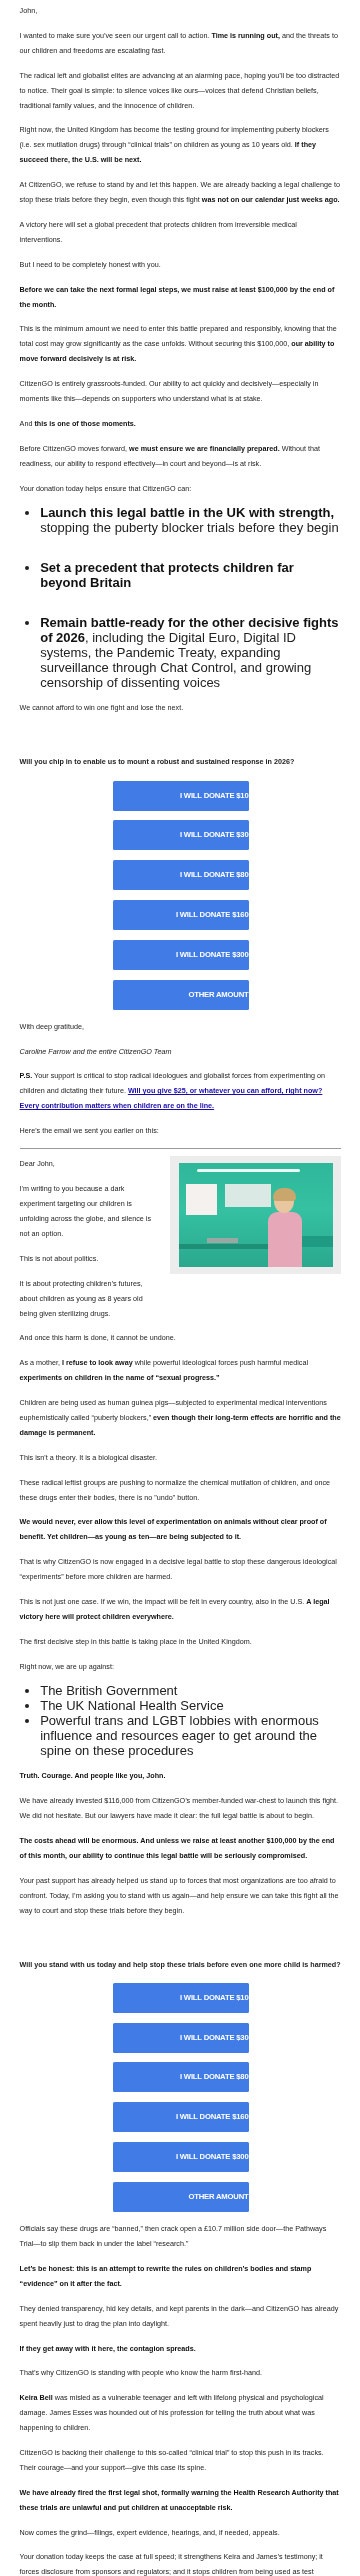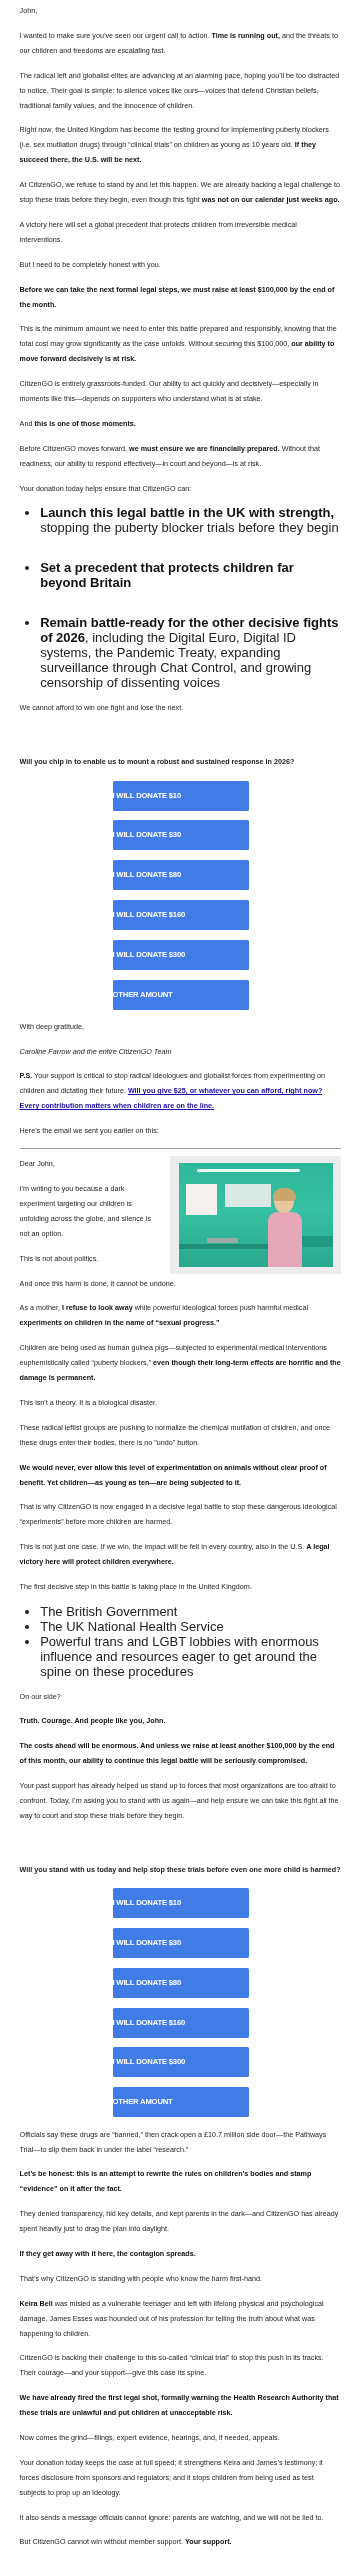--- a/index.html
+++ b/index.html
@@ -7,21 +7,21 @@
   .wrap { padding: 3.1px 19.6px 5.2px 19.6px; }
   p { font-size: 7.2px; line-height: 15px; margin: 0 0 9.8px 0; }
   b { color: #111; }
   ul { margin: 0 0 9.8px 0; padding-left: 20.6px; }
   ul li { font-size: 13px; line-height: 15px; }
   ul.spaced li { margin-bottom: 25px; }
   ul.spaced li:last-child { margin-bottom: 0; }
   .q { font-weight: bold; margin-bottom: 11.3px; margin-top: 39px; }
   .btns { display: flex; flex-direction: column; align-items: center; gap: 9.8px; margin: 0 0 9.3px 0; }
   .btn { display: block; width: 136px; height: 30px; line-height: 30px; background: #417ce6;
-         color: #ffffff; text-align: left; font-weight: bold; font-size: 7.7px; border-radius: 1.5px;
+         color: #ffffff; text-align: right; font-weight: bold; font-size: 7.7px; border-radius: 1.5px;
          text-decoration: none; letter-spacing: -0.2px; cursor: pointer; }
   a.lnk { color: #1a0dab; font-weight: bold; text-decoration: underline; }
   .sig { font-style: italic; }
   hr.sep { border: 0; border-top: 0.5px solid #9a9a9a; margin: 0 0 7.2px 0; }
   .split { display: flex; gap: 13px; }
   .split .left { flex: 1; }
   .imgframe { width: 171px; height: 118px; background: #ececec; padding: 7.2px 8.2px; box-sizing: border-box; flex-shrink: 0; }
   .photo { width: 100%; height: 104px; position: relative; overflow: hidden;
            background: linear-gradient(180deg, #2fb79a 0%, #35c1a2 45%, #2aa88e 100%); }
   .photo .lamp { position: absolute; top: 5.2px; left: 18px; width: 103px; height: 3.1px; background: #e9fff6; border-radius: 1.5px; }
@@ -78,20 +78,21 @@
   <p><b>P.S.</b><span> Your support is critical to stop radical ideologues and globalist forces from experimenting on children and dictating their future. </span><a class="lnk">Will you give $25, or whatever you can afford, right now? Every contribution matters when children are on the line.</a></p>
   <p>Here's the email we sent you earlier on this:</p>
 
   <hr class="sep">
 
   <div class="split">
     <div class="left">
       <p>Dear John,</p>
       <p>I'm writing to you because a dark experiment targeting our children is unfolding across the globe, and silence is not an option.</p>
       <p>This is not about politics.</p>
+      <p>It is about protecting children’s futures, about children as young as 8 years old being given sterilizing drugs.</p>
     </div>
     <div class="imgframe">
       <div class="photo" title="Child seated in a teal hospital examination room">
         <div class="lamp"></div>
         <div class="poster"></div>
         <div class="papers"></div>
         <div class="tray"></div>
         <div class="table"></div>
         <div class="bed"></div>
         <div class="child">
@@ -105,29 +106,30 @@
 
   <p>And once this harm is done, it cannot be undone.</p>
   <p><span>As a mother, </span><b>I refuse to look away</b><span> while powerful ideological forces push harmful medical </span><b>experiments on children in the name of “sexual progress.”</b></p>
   <p><span>Children are being used as human guinea pigs—subjected to experimental medical interventions euphemistically called “puberty blockers,” </span><b>even though their long-term effects are horrific and the damage is permanent.</b></p>
   <p>This isn't a theory. It is a biological disaster.</p>
   <p>These radical leftist groups are pushing to normalize the chemical mutilation of children, and once these drugs enter their bodies, there is no "undo" button.</p>
   <p><b>We would never, ever allow this level of experimentation on animals without clear proof of benefit. Yet children—as young as ten—are being subjected to it.</b></p>
   <p>That is why CitizenGO is now engaged in a decisive legal battle to stop these dangerous ideological “experiments” before more children are harmed.</p>
   <p><span>This is not just one case. If we win, the impact will be felt in every country, also in the U.S. </span><b>A legal victory here will protect children everywhere.</b></p>
   <p>The first decisive step in this battle is taking place in the United Kingdom.</p>
+  <p>Right now, we are up against:</p>
 
   <ul>
     <li>The British Government</li>
     <li>The UK National Health Service</li>
     <li>Powerful trans and LGBT lobbies with enormous influence and resources eager to get around the spine on these procedures</li>
   </ul>
 
-  <p>On our side?</p>
   <p><b>Truth. Courage. And people like you, John.</b></p>
+  <p>We have already invested $116,000 from CitizenGO’s member-funded war-chest to launch this fight. We did not hesitate. But our lawyers have made it clear: the full legal battle is about to begin.</p>
   <p><b>The costs ahead will be enormous. And unless we raise at least another $100,000 by the end of this month, our ability to continue this legal battle will be seriously compromised.</b></p>
   <p>Your past support has already helped us stand up to forces that most organizations are too afraid to confront. Today, I’m asking you to stand with us again—and help ensure we can take this fight all the way to court and stop these trials before they begin.</p>
   <p class="q">Will you stand with us today and help stop these trials before even one more child is harmed?</p>
 
   <div class="btns">
     <a class="btn">I WILL DONATE $10</a>
     <a class="btn">I WILL DONATE $30</a>
     <a class="btn">I WILL DONATE $80</a>
     <a class="btn">I WILL DONATE $160</a>
     <a class="btn">I WILL DONATE $300</a>

